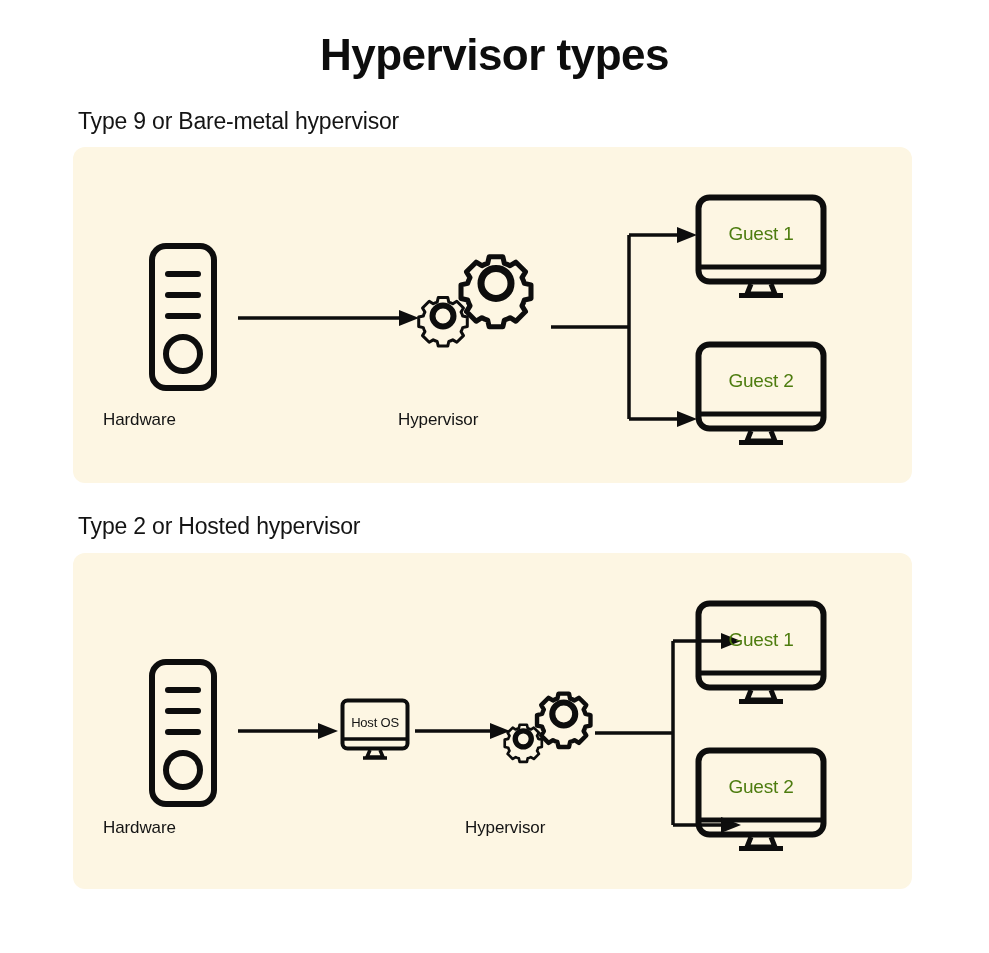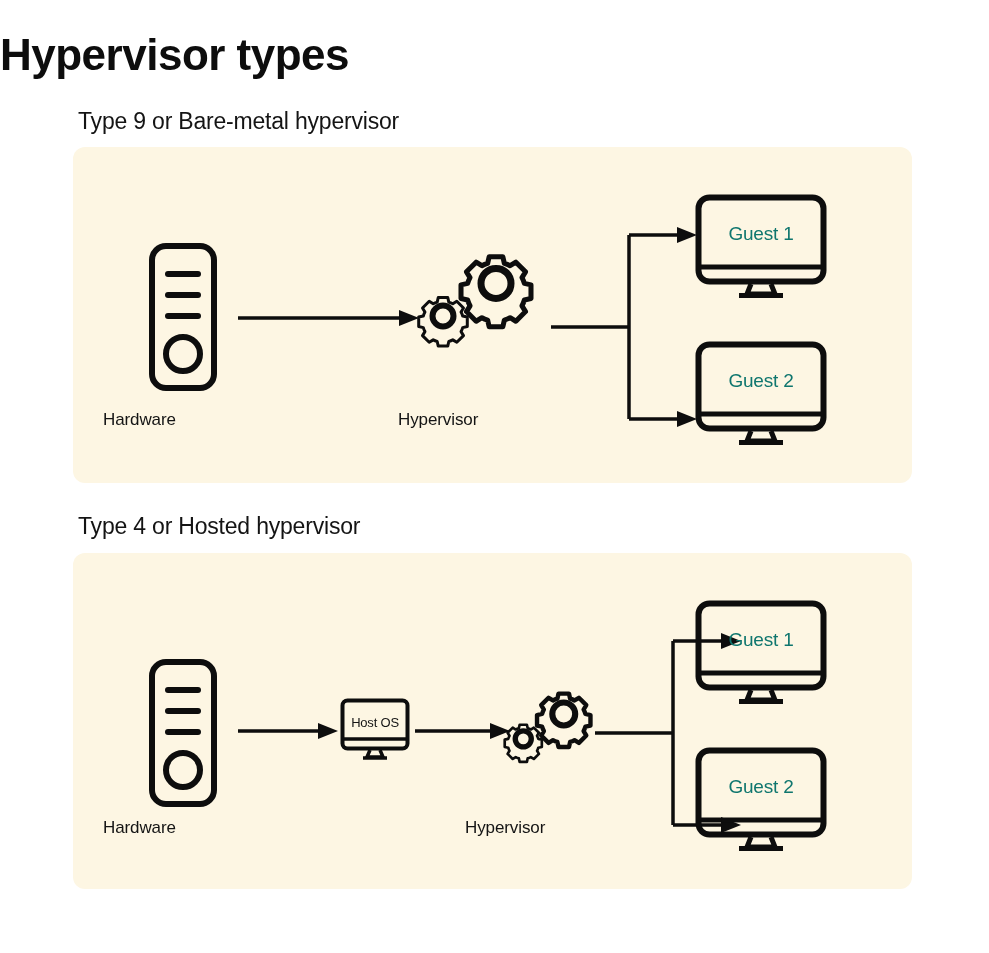--- a/index.html
+++ b/index.html
@@ -15,21 +15,21 @@
     color: #111111;
     overflow: hidden;
   }
 
   
   #page-title {
     position: absolute;
     left: 0;
     top: 30px;
     width: 989px;
-    text-align: left;
+    text-align: center;
     font-size: 44px;
     font-weight: bold;
     letter-spacing: -0.5px;
     color: #0d0d0d;
   }
 
   
   .section-heading {
     position: absolute;
     left: 78px;
@@ -86,21 +86,21 @@
     stroke: #0d0d0d;
     stroke-linecap: butt;
     stroke-linejoin: miter;
   }
   .fill-dark { fill: #0d0d0d; }
 
   .screen-label {
     position: absolute;
     text-align: center;
     font-size: 19px;
-    color: #0f766e;
+    color: #4d7c0f;
     white-space: nowrap;
     letter-spacing: -0.2px;
   }
   .screen-label-sm {
     position: absolute;
     text-align: center;
     font-size: 13px;
     color: #141414;
     white-space: nowrap;
     letter-spacing: -0.2px;
@@ -187,21 +187,21 @@
       <rect class="stroke" x="3.5" y="3.5" width="125" height="84" rx="11" ry="11" stroke-width="6"></rect>
       <line class="stroke-sq" x1="6" y1="73" x2="126" y2="73" stroke-width="5"></line>
       <path class="stroke-sq" d="M56 90 L52 100 L80 100 L76 90" stroke-width="5"></path>
       <line class="stroke-sq" x1="44" y1="101.5" x2="88" y2="101.5" stroke-width="5"></line>
     </svg>
     <div class="screen-label" style="left:622px; top:223px; width:132px;">Guest 2</div>
 
   </div>
 </div>
 
-<div class="section-heading" id="heading-type2">Type 4 or Hosted hypervisor</div>
+<div class="section-heading" id="heading-type2">Type 2 or Hosted hypervisor</div>
 
 <div class="panel" id="panel-type2">
   <div class="stage">
 
     <svg class="node-svg" style="left:75px; top:105px;" width="70" height="150" viewBox="0 0 70 150">
       <rect class="stroke" x="4" y="4" width="62" height="142" rx="14" ry="14" stroke-width="6"></rect>
       <line class="stroke" x1="20" y1="32" x2="50" y2="32" stroke-width="6"></line>
       <line class="stroke" x1="20" y1="53" x2="50" y2="53" stroke-width="6"></line>
       <line class="stroke" x1="20" y1="74" x2="50" y2="74" stroke-width="6"></line>
       <circle class="stroke" cx="35" cy="112" r="17" stroke-width="6"></circle>

